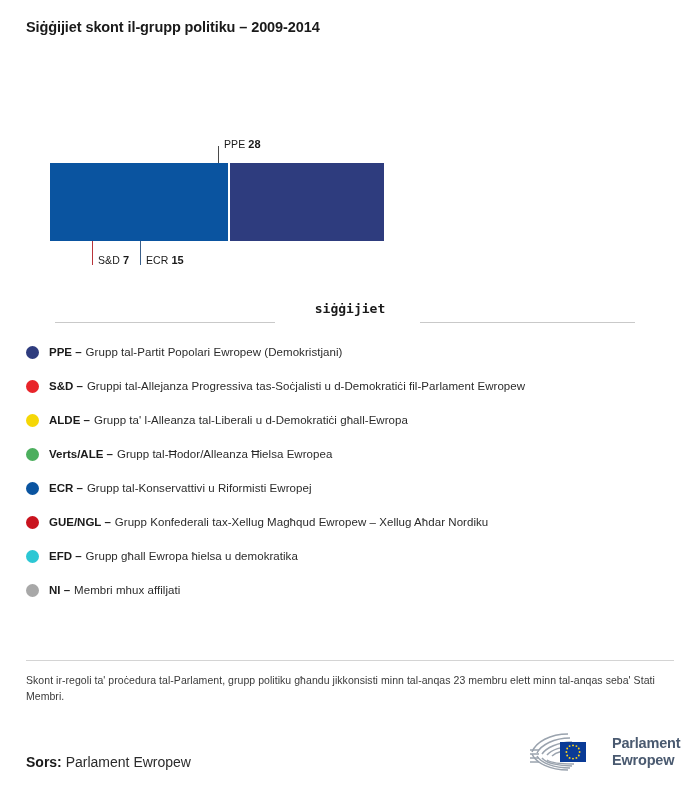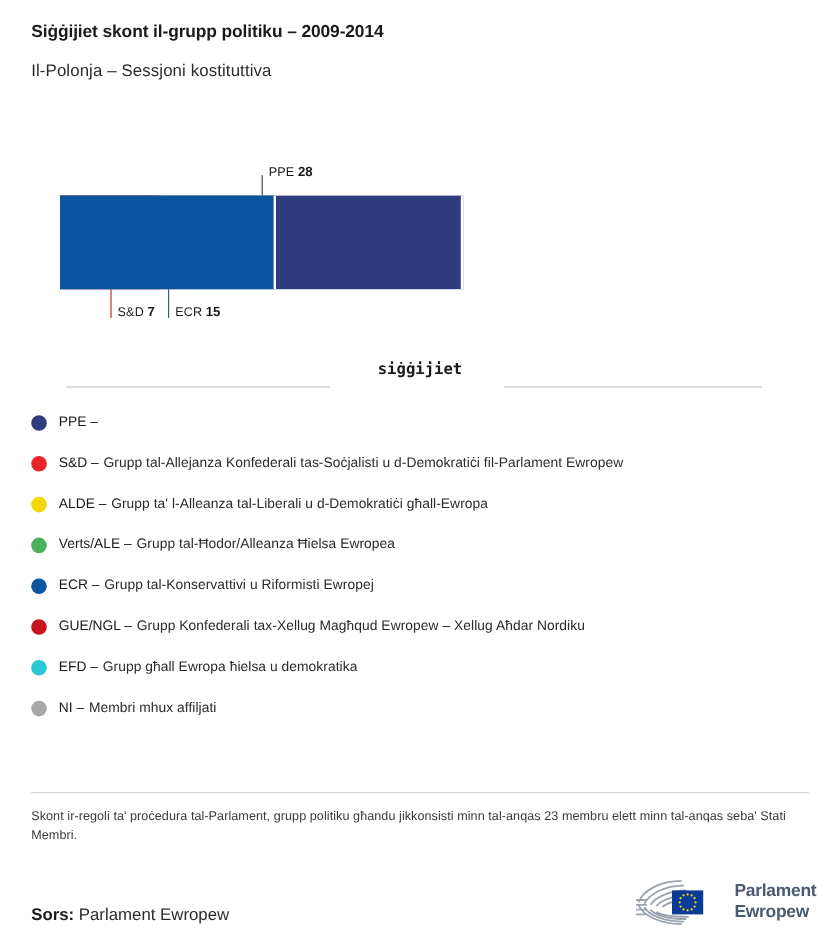--- a/index.html
+++ b/index.html
@@ -147,21 +147,21 @@
     margin-bottom: 12px;
   }
   .legend-dot {
     flex: 0 0 auto;
     width: 13px; height: 13px;
     border-radius: 50%;
     margin-right: 10px;
   }
   .legend-abbr {
     font-size: 11.5px;
-    font-weight: normal;
+    font-weight: bold;
     color: #1a1a1a;
     margin-right: 4px;
     white-space: nowrap;
   }
   .legend-desc {
     font-size: 11.5px;
     font-weight: normal;
     color: #2b2b2b;
     white-space: nowrap;
     letter-spacing: 0.05px;
@@ -211,21 +211,20 @@
   }
   .logo-text span { display: block; }
 </style>
 </head>
 <body>
 
 <div class="page">
 
   <div class="header">
     <div class="title">Siġġijiet skont il-grupp politiku – 2009-2014</div>
-    <div class="subtitle">Il-Polonja – Sessjoni kostituttiva</div>
   </div>
 
   <div class="chart-area">
     <div class="bar-track" id="bar-track">
         <div class="bar-seg" style="left: 0px; width: 84px; background: rgb(232, 36, 42);"></div>
         <div class="leader" style="left: 42px; background: rgb(184, 52, 58);"></div>
         <div class="leader-lbl" style="left: 48px;"><span class="nm">S&amp;D</span><span class="val">7</span></div>
         <div class="bar-seg" style="left: 0px; width: 336px; background: rgb(46, 60, 126);"></div>
         <div class="leader-up" style="left: 168px; background: rgb(74, 74, 74);"></div>
         <div class="leader-up-lbl" style="left: 174px;"><span class="nm">PPE</span><span class="val">28</span></div>
@@ -241,25 +240,26 @@
     <div class="total-text">
       <span class="l2">siġġijiet</span>
     </div>
   </div>
 
   <div class="legend-wrap">
     <div id="legend-list">
         <div class="legend-row">
           <span class="legend-dot" style="background: rgb(46, 60, 126);"></span>
           <span class="legend-abbr">PPE –</span>
+          <span class="legend-desc">Grupp tal-Partit Popolari Ewropew (Demokristjani)</span>
         </div>
         <div class="legend-row">
           <span class="legend-dot" style="background: rgb(232, 36, 42);"></span>
           <span class="legend-abbr">S&amp;D –</span>
-          <span class="legend-desc">Grupp tal-Allejanza Konfederali tas-Soċjalisti u d-Demokratiċi fil-Parlament Ewropew</span>
+          <span class="legend-desc">Gruppi tal-Allejanza Progressiva tas-Soċjalisti u d-Demokratiċi fil-Parlament Ewropew</span>
         </div>
         <div class="legend-row">
           <span class="legend-dot" style="background: rgb(245, 215, 6);"></span>
           <span class="legend-abbr">ALDE –</span>
           <span class="legend-desc">Grupp ta' l-Alleanza tal-Liberali u d-Demokratiċi għall-Ewropa</span>
         </div>
         <div class="legend-row">
           <span class="legend-dot" style="background: rgb(76, 175, 94);"></span>
           <span class="legend-abbr">Verts/ALE –</span>
           <span class="legend-desc">Grupp tal-Ħodor/Alleanza Ħielsa Ewropea</span>

